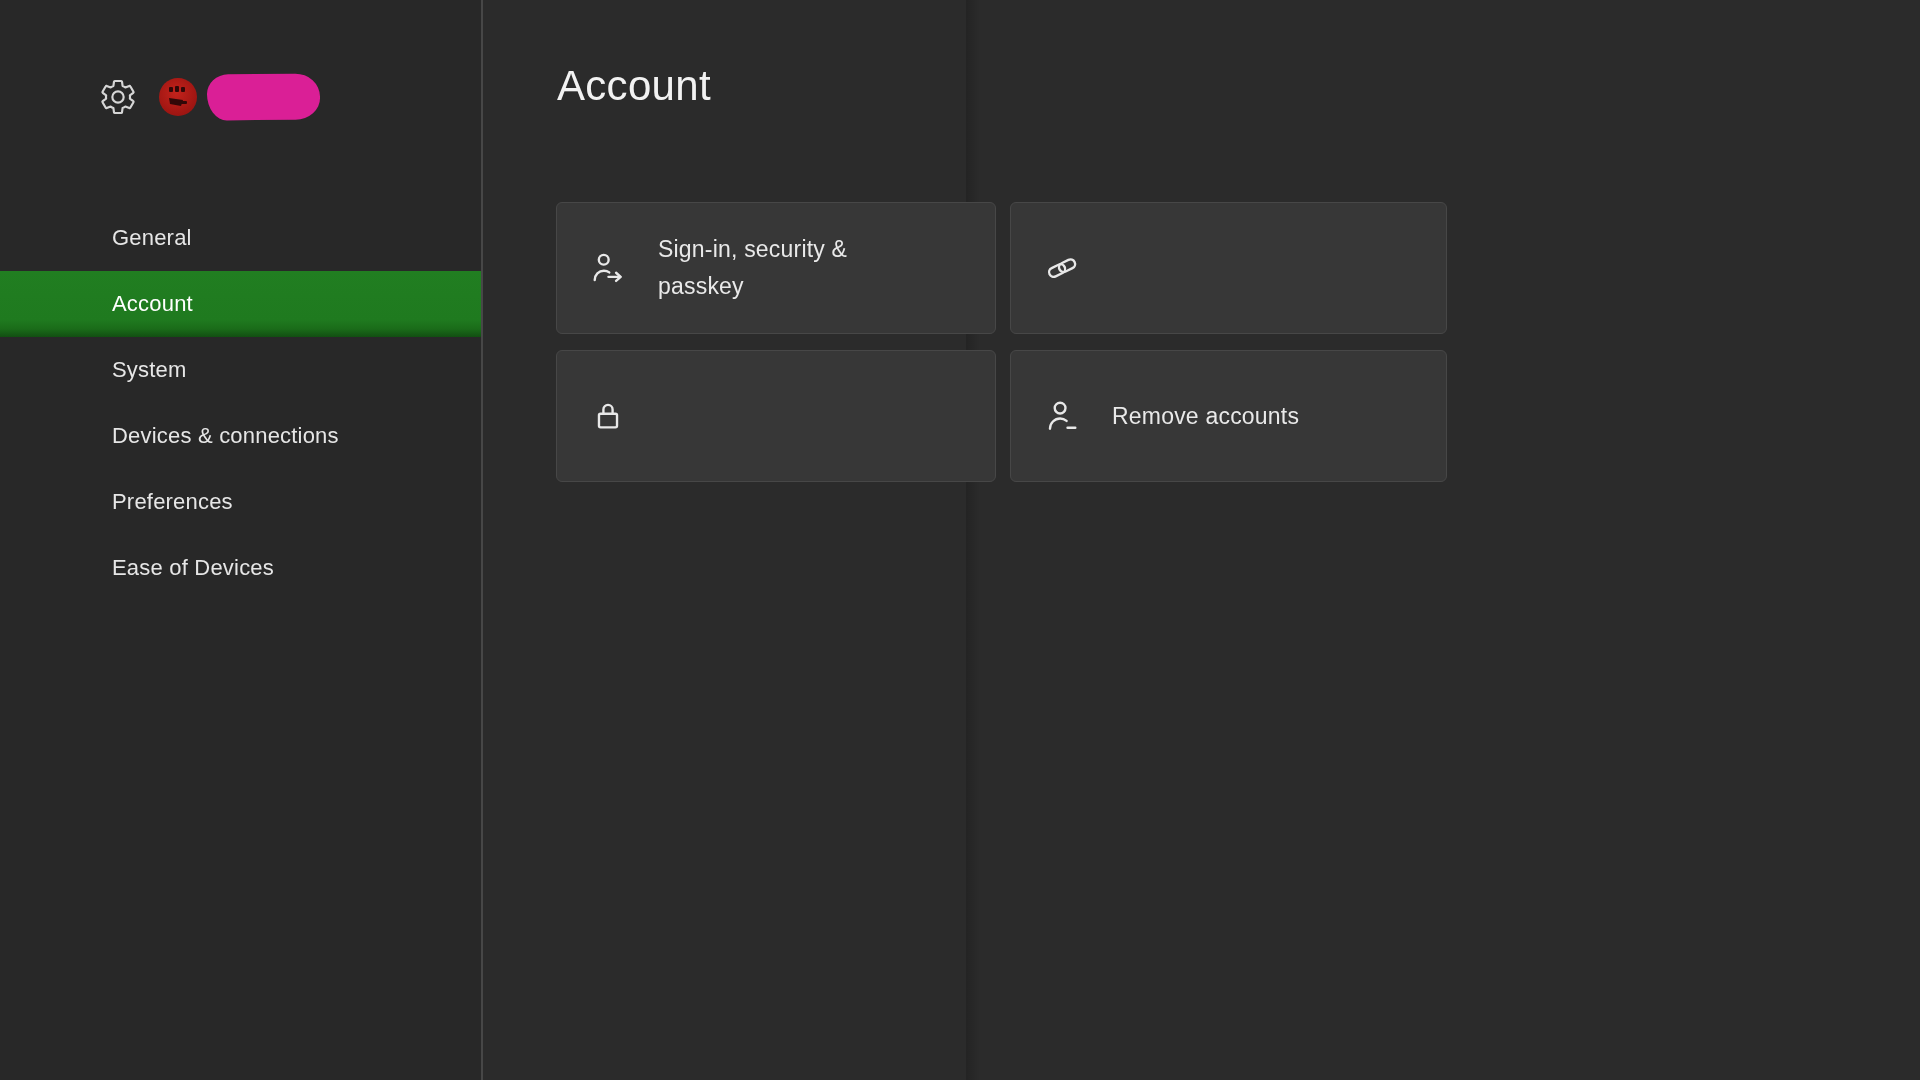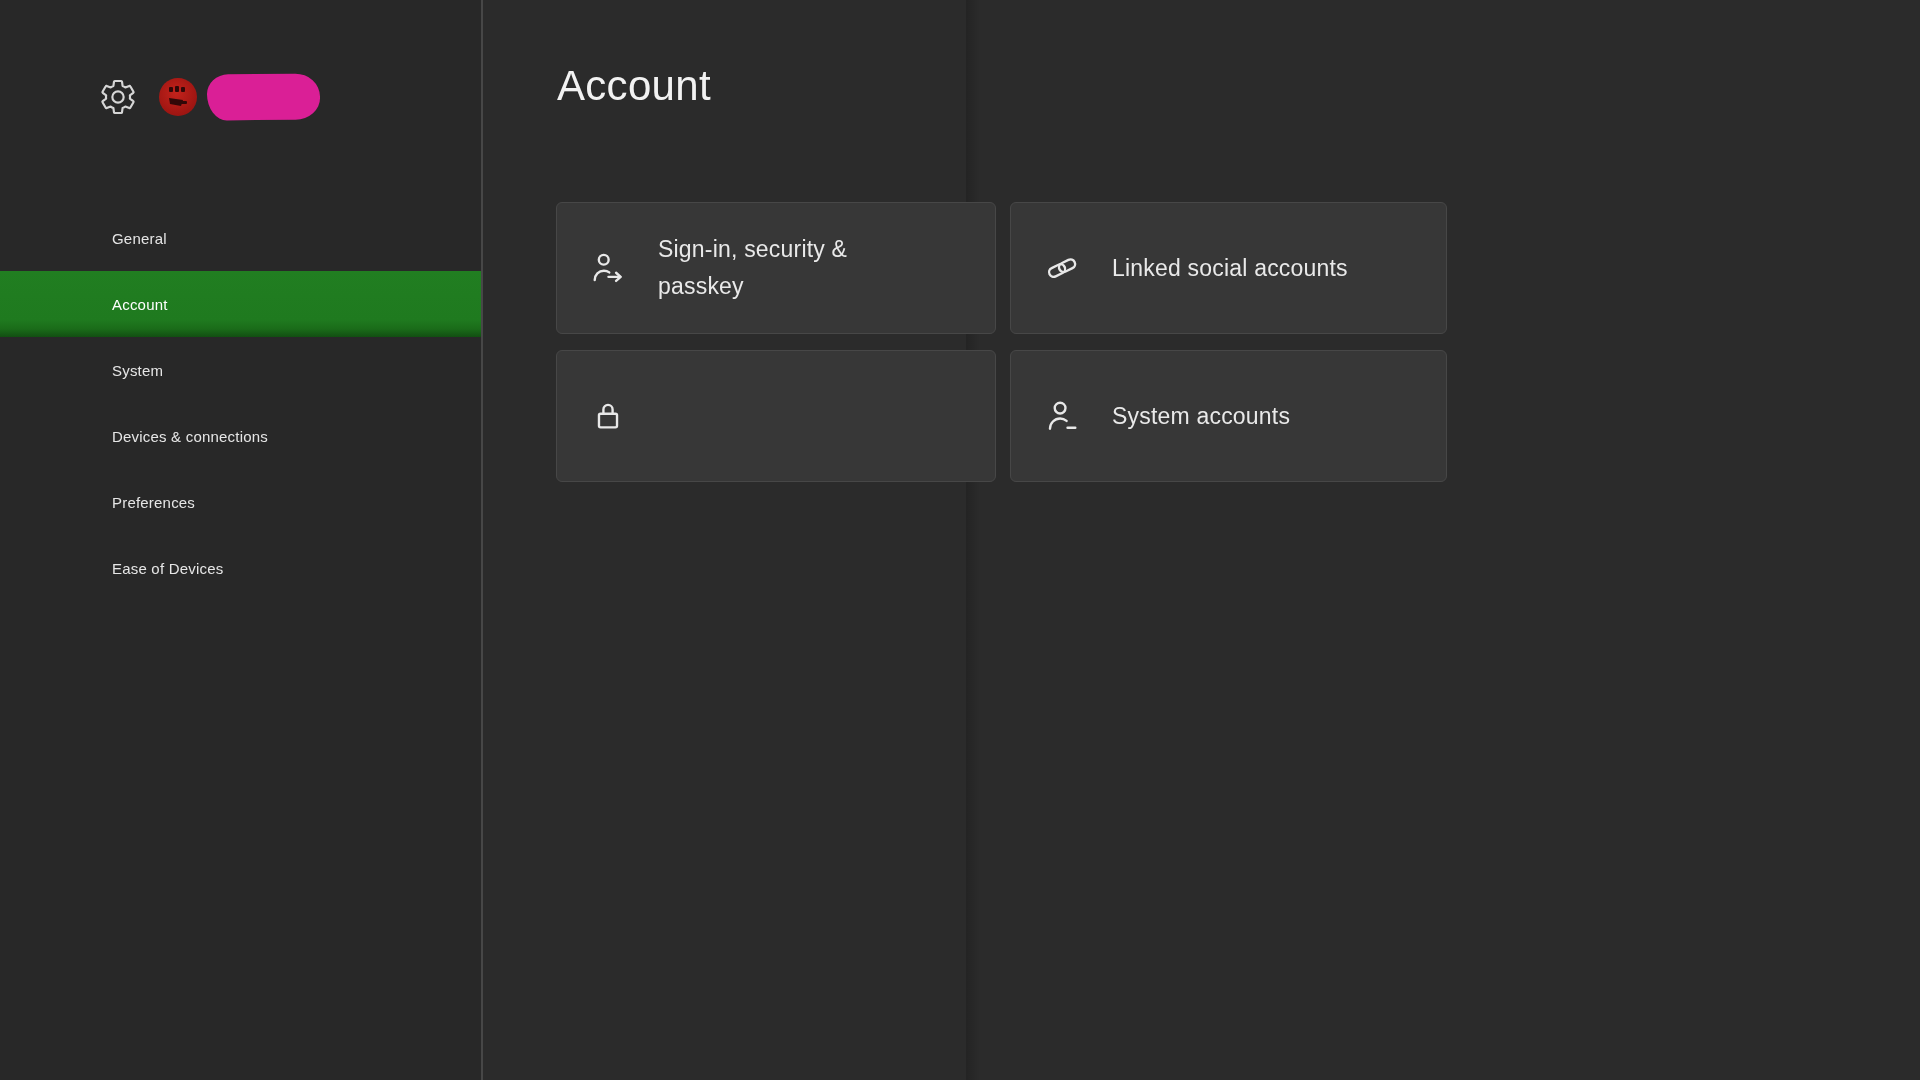--- a/index.html
+++ b/index.html
@@ -43,21 +43,21 @@
     border-radius:26px 30px 30px 24px / 24px 28px 26px 32px;
     transform:rotate(-0.6deg);
   }
 
   
   .nav { position:absolute; left:0; top:205px; width:481px; }
   .nav-item {
     width:481px; height:66px; display:flex; align-items:center;
     padding-left:112px; cursor:pointer;
   }
-  .nav-item .nav-label { font-size:15px; color:#e6e6e6; letter-spacing:0.2px;text-align:center; }
+  .nav-item .nav-label { font-size:22px; color:#e6e6e6; letter-spacing:0.2px;text-align:center; }
   .nav-item.selected {
     background:linear-gradient(to bottom, #217e21 0%, #1f7a1f 74%, #1a6b19 88%, #124f12 100%);
   }
   .nav-item.selected .nav-label { color:#ffffff; }
 
   
   .main { position:absolute; left:483px; top:0; right:0; bottom:0; background:#2b2b2b; }
   .page-title {
     position:absolute; left:74px; top:62px;
     font-size:42px; font-weight:300; color:#f2f2f2; letter-spacing:0.3px;
@@ -221,27 +221,26 @@
       <div class="tile">
     <svg class="tile-icon" viewBox="0 0 24 24">
           <use href="#sym-person-arrow-icon" xlink:href="#sym-person-arrow-icon"></use>
         </svg>
     <span class="tile-label">Sign-in, security &amp; passkey</span>
   </div>
       <div class="tile">
     <svg class="tile-icon" viewBox="0 0 24 24">
           <use href="#sym-link-icon" xlink:href="#sym-link-icon"></use>
         </svg>
-    <span class="tile-label">Linked social accounts</span>
   </div>
       <div class="tile">
     <svg class="tile-icon" viewBox="0 0 24 24">
           <use href="#sym-lock-icon" xlink:href="#sym-lock-icon"></use>
         </svg>
   </div>
       <div class="tile">
     <svg class="tile-icon" viewBox="0 0 24 24">
           <use href="#sym-person-remove-icon" xlink:href="#sym-person-remove-icon"></use>
         </svg>
-    <span class="tile-label">System accounts</span>
+    <span class="tile-label">Remove accounts</span>
   </div>
     </div>
 </main>
 
 </body></html>

